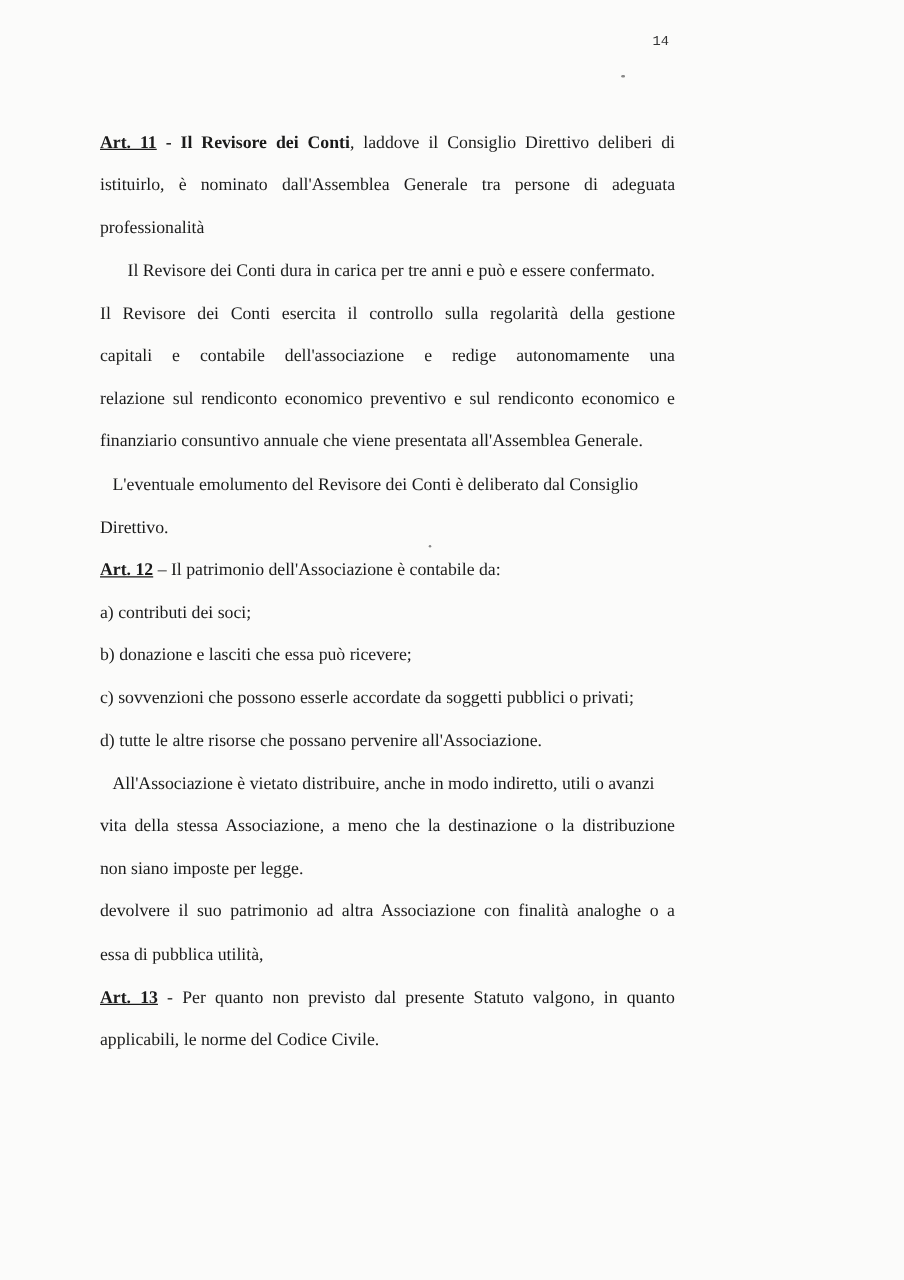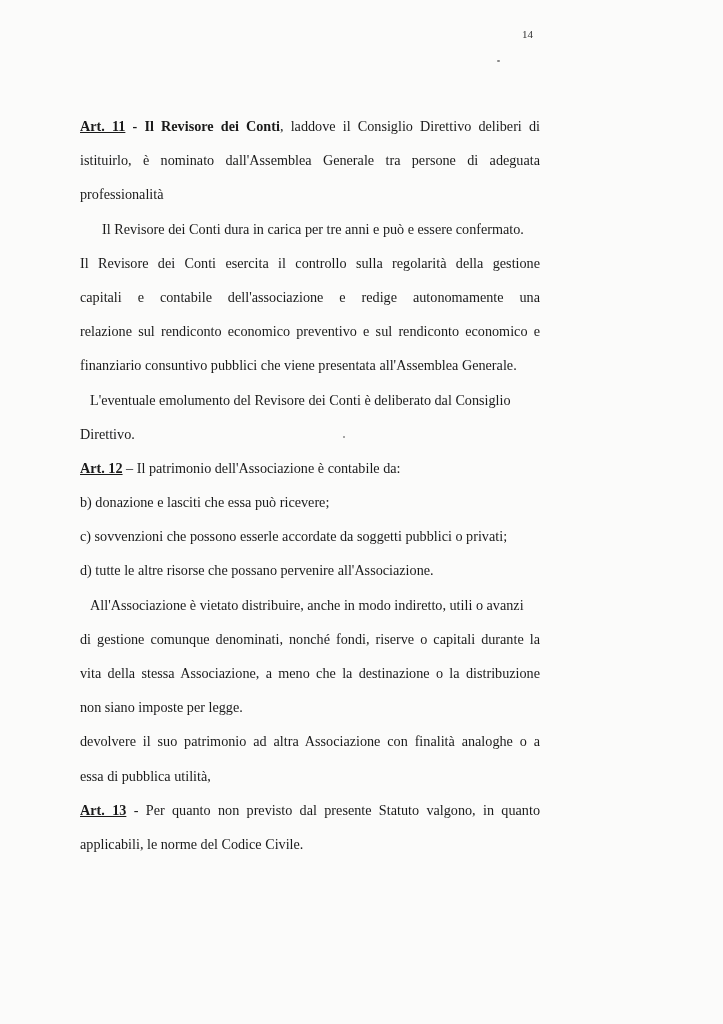--- a/index.html
+++ b/index.html
@@ -7,28 +7,28 @@
       width: 723px; height: 1024px;
       background: #fbfbfa;
       overflow: hidden;
       position: relative;
       color: #1a1a1a;
       font-family: "Liberation Serif", serif;
     }
     .page-number {
       position: absolute;
       left: 522px; top: 28px;
-      font-family: Liberation Serif, serif;
+      font-family: Liberation Mono, monospace;
       font-size: 11px;
       color: #333;
     }
     .speck { position: absolute; width: 3px; height: 2px; background: #888; border-radius: 1px; }
     .content {
       position: absolute;
-      left: 80px; top: 116px;
+      left: 80px; top: 104px;
       width: 460px;
       font-size: 14.2px;
     }
     .line {
       height: 34.2px;
       line-height: 20px;
       white-space: nowrap;
     }
     .justify {
       text-align: justify;
@@ -50,32 +50,32 @@
 
   <div class="line justify">
     <span class="art-ref">Art. 11</span><span class="bold"> - </span><span class="bold">Il  Revisore dei Conti</span><span>, laddove il Consiglio Direttivo  deliberi di</span>
   </div>
   <div class="line justify">istituirlo, è nominato dall'Assemblea Generale tra persone di adeguata</div>
   <div class="line">professionalità</div>
   <div class="line indent1">Il Revisore dei Conti dura in carica per tre anni e può e essere confermato.</div>
   <div class="line justify">Il Revisore dei Conti esercita il controllo sulla regolarità della gestione</div>
   <div class="line justify">capitali e contabile dell'associazione e redige autonomamente una</div>
   <div class="line justify">relazione sul rendiconto economico preventivo e sul rendiconto economico e</div>
-  <div class="line">finanziario consuntivo pubblici che viene presentata all'Assemblea Generale.</div>
+  <div class="line">finanziario consuntivo annuale che viene presentata all'Assemblea Generale.</div>
   <div class="line indent2">L'eventuale emolumento del Revisore dei Conti è deliberato dal Consiglio</div>
   <div class="line">Direttivo.</div>
 
   <div class="line">
     <span class="art-ref">Art. 12</span><span> – Il patrimonio dell'Associazione è contabile da:</span>
   </div>
+  <div class="line">a) contributi dei soci;</div>
   <div class="line">b) donazione e lasciti che essa può ricevere;</div>
   <div class="line">c) sovvenzioni che possono esserle accordate da soggetti pubblici o privati;</div>
   <div class="line">d) tutte le altre risorse che possano pervenire all'Associazione.</div>
   <div class="line indent2">All'Associazione è vietato distribuire, anche in modo indiretto, utili o avanzi</div>
-  <div class="line justify">di gestione comunque denominati, nonché fondi, riserve o capitali durante la</div>
   <div class="line justify">vita della stessa Associazione, a meno che la destinazione o la distribuzione</div>
   <div class="line">non siano imposte per legge.</div>
   <div class="line justify">devolvere il suo patrimonio ad altra Associazione con finalità analoghe o a</div>
   <div class="line">essa di pubblica utilità,</div>
 
   <div class="line justify">
     <span class="art-ref">Art. 13</span><span> - Per quanto non previsto dal presente Statuto valgono, in quanto</span>
   </div>
   <div class="line">applicabili, le norme del Codice Civile.</div>
 </div>

